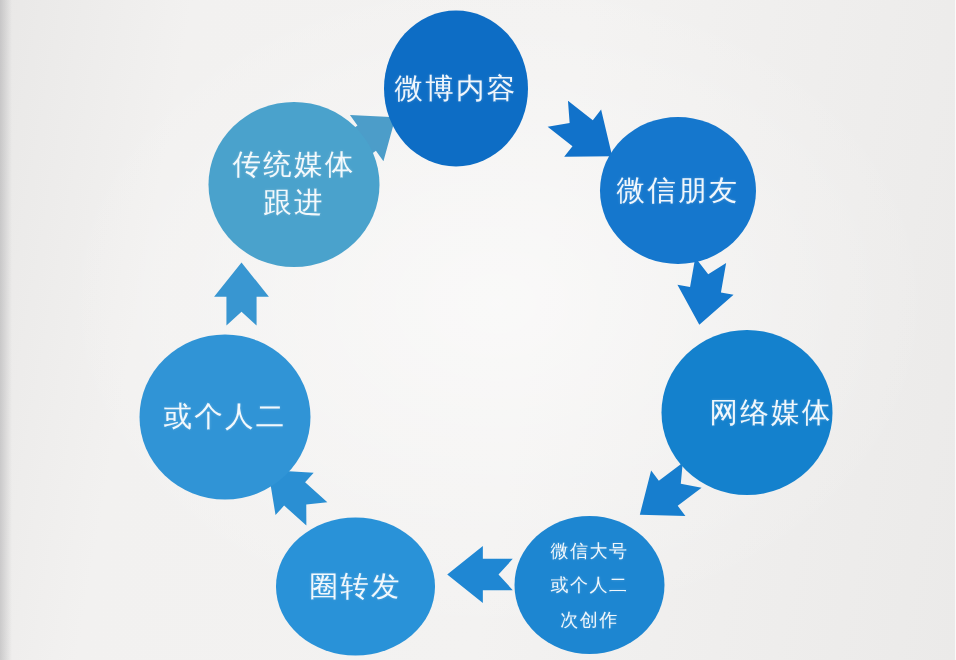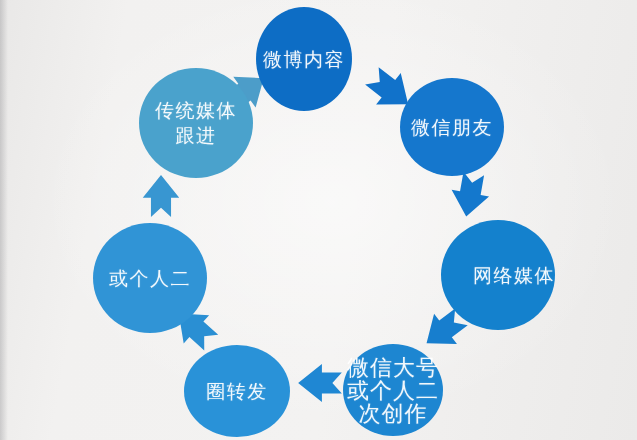--- a/index.html
+++ b/index.html
@@ -34,21 +34,21 @@
   }
   .node .label {
     color: rgba(255,255,255,0.93);
     font-size: 19px;
     line-height: 25px;
     letter-spacing: 1.5px;
     text-shadow: 0 0 2px rgba(255,255,255,0.25);
     white-space: nowrap;
   }
   .node.lines-3 .label {
-    font-size: 22px;
+    font-size: 12px;
     line-height: 23px;
     letter-spacing: 1px;
     text-align: center;
   }
   .arrow {
     position: absolute;
     overflow: visible;
   }
 </style>
 </head>

